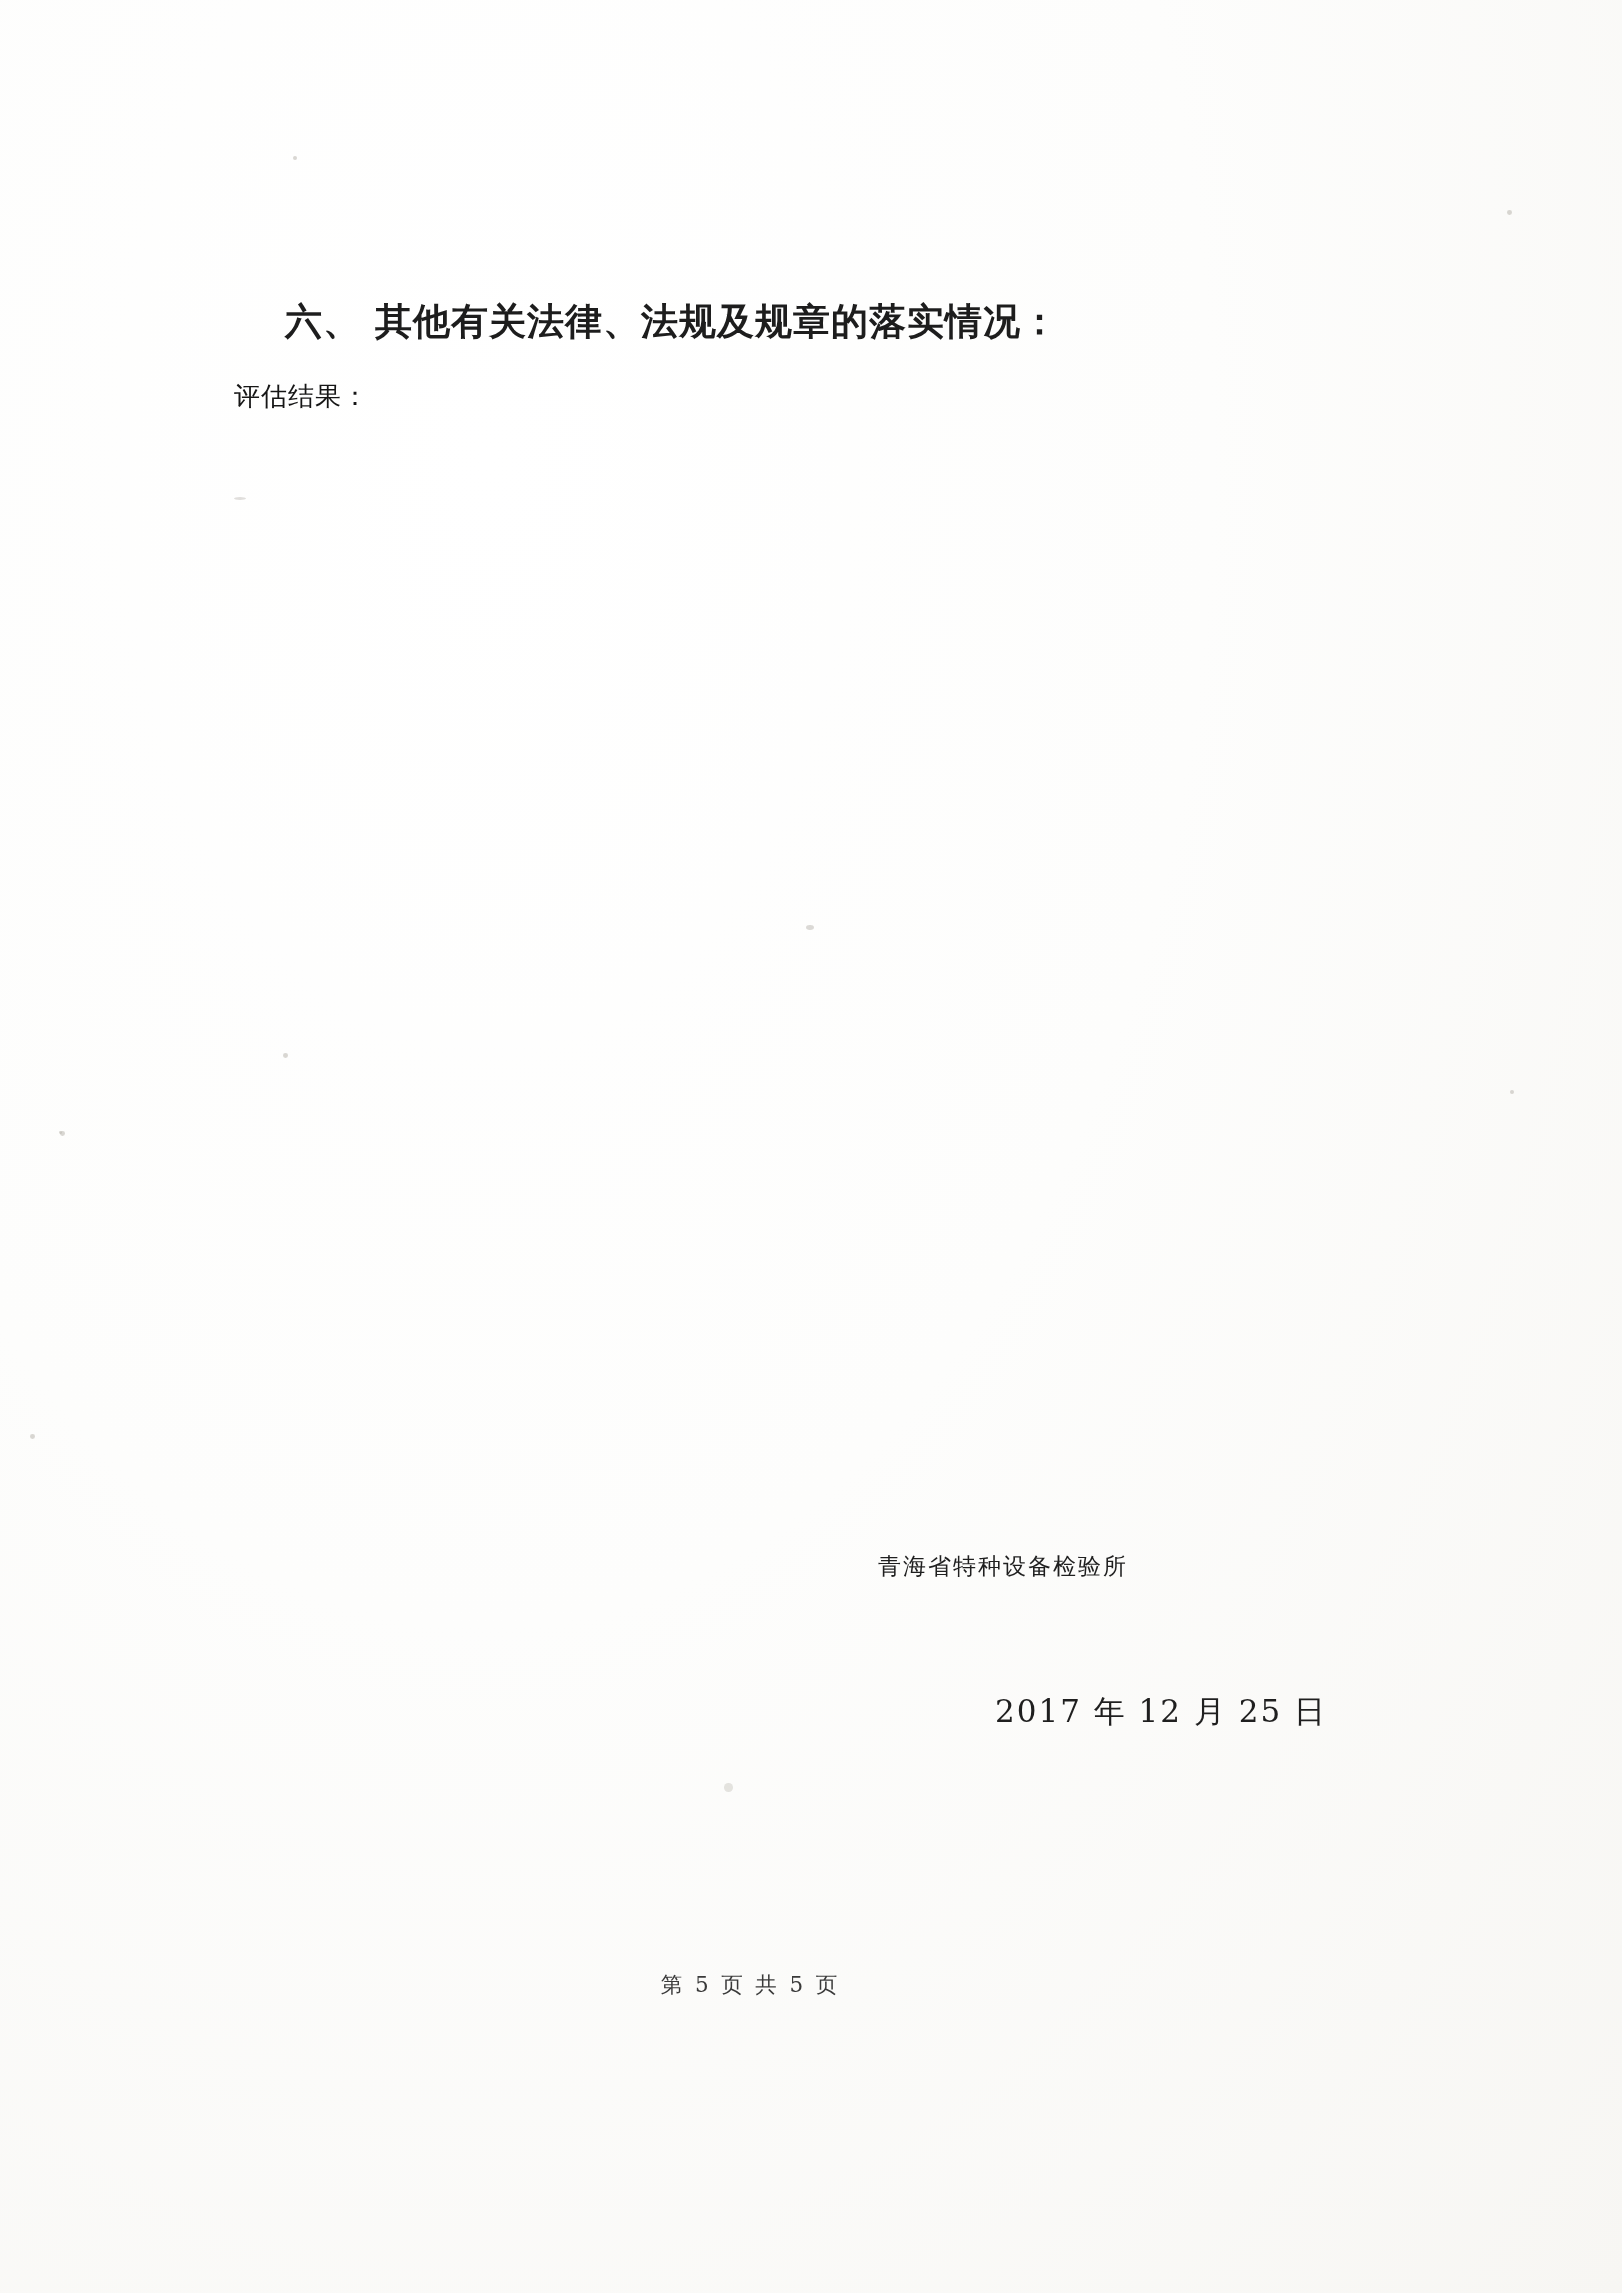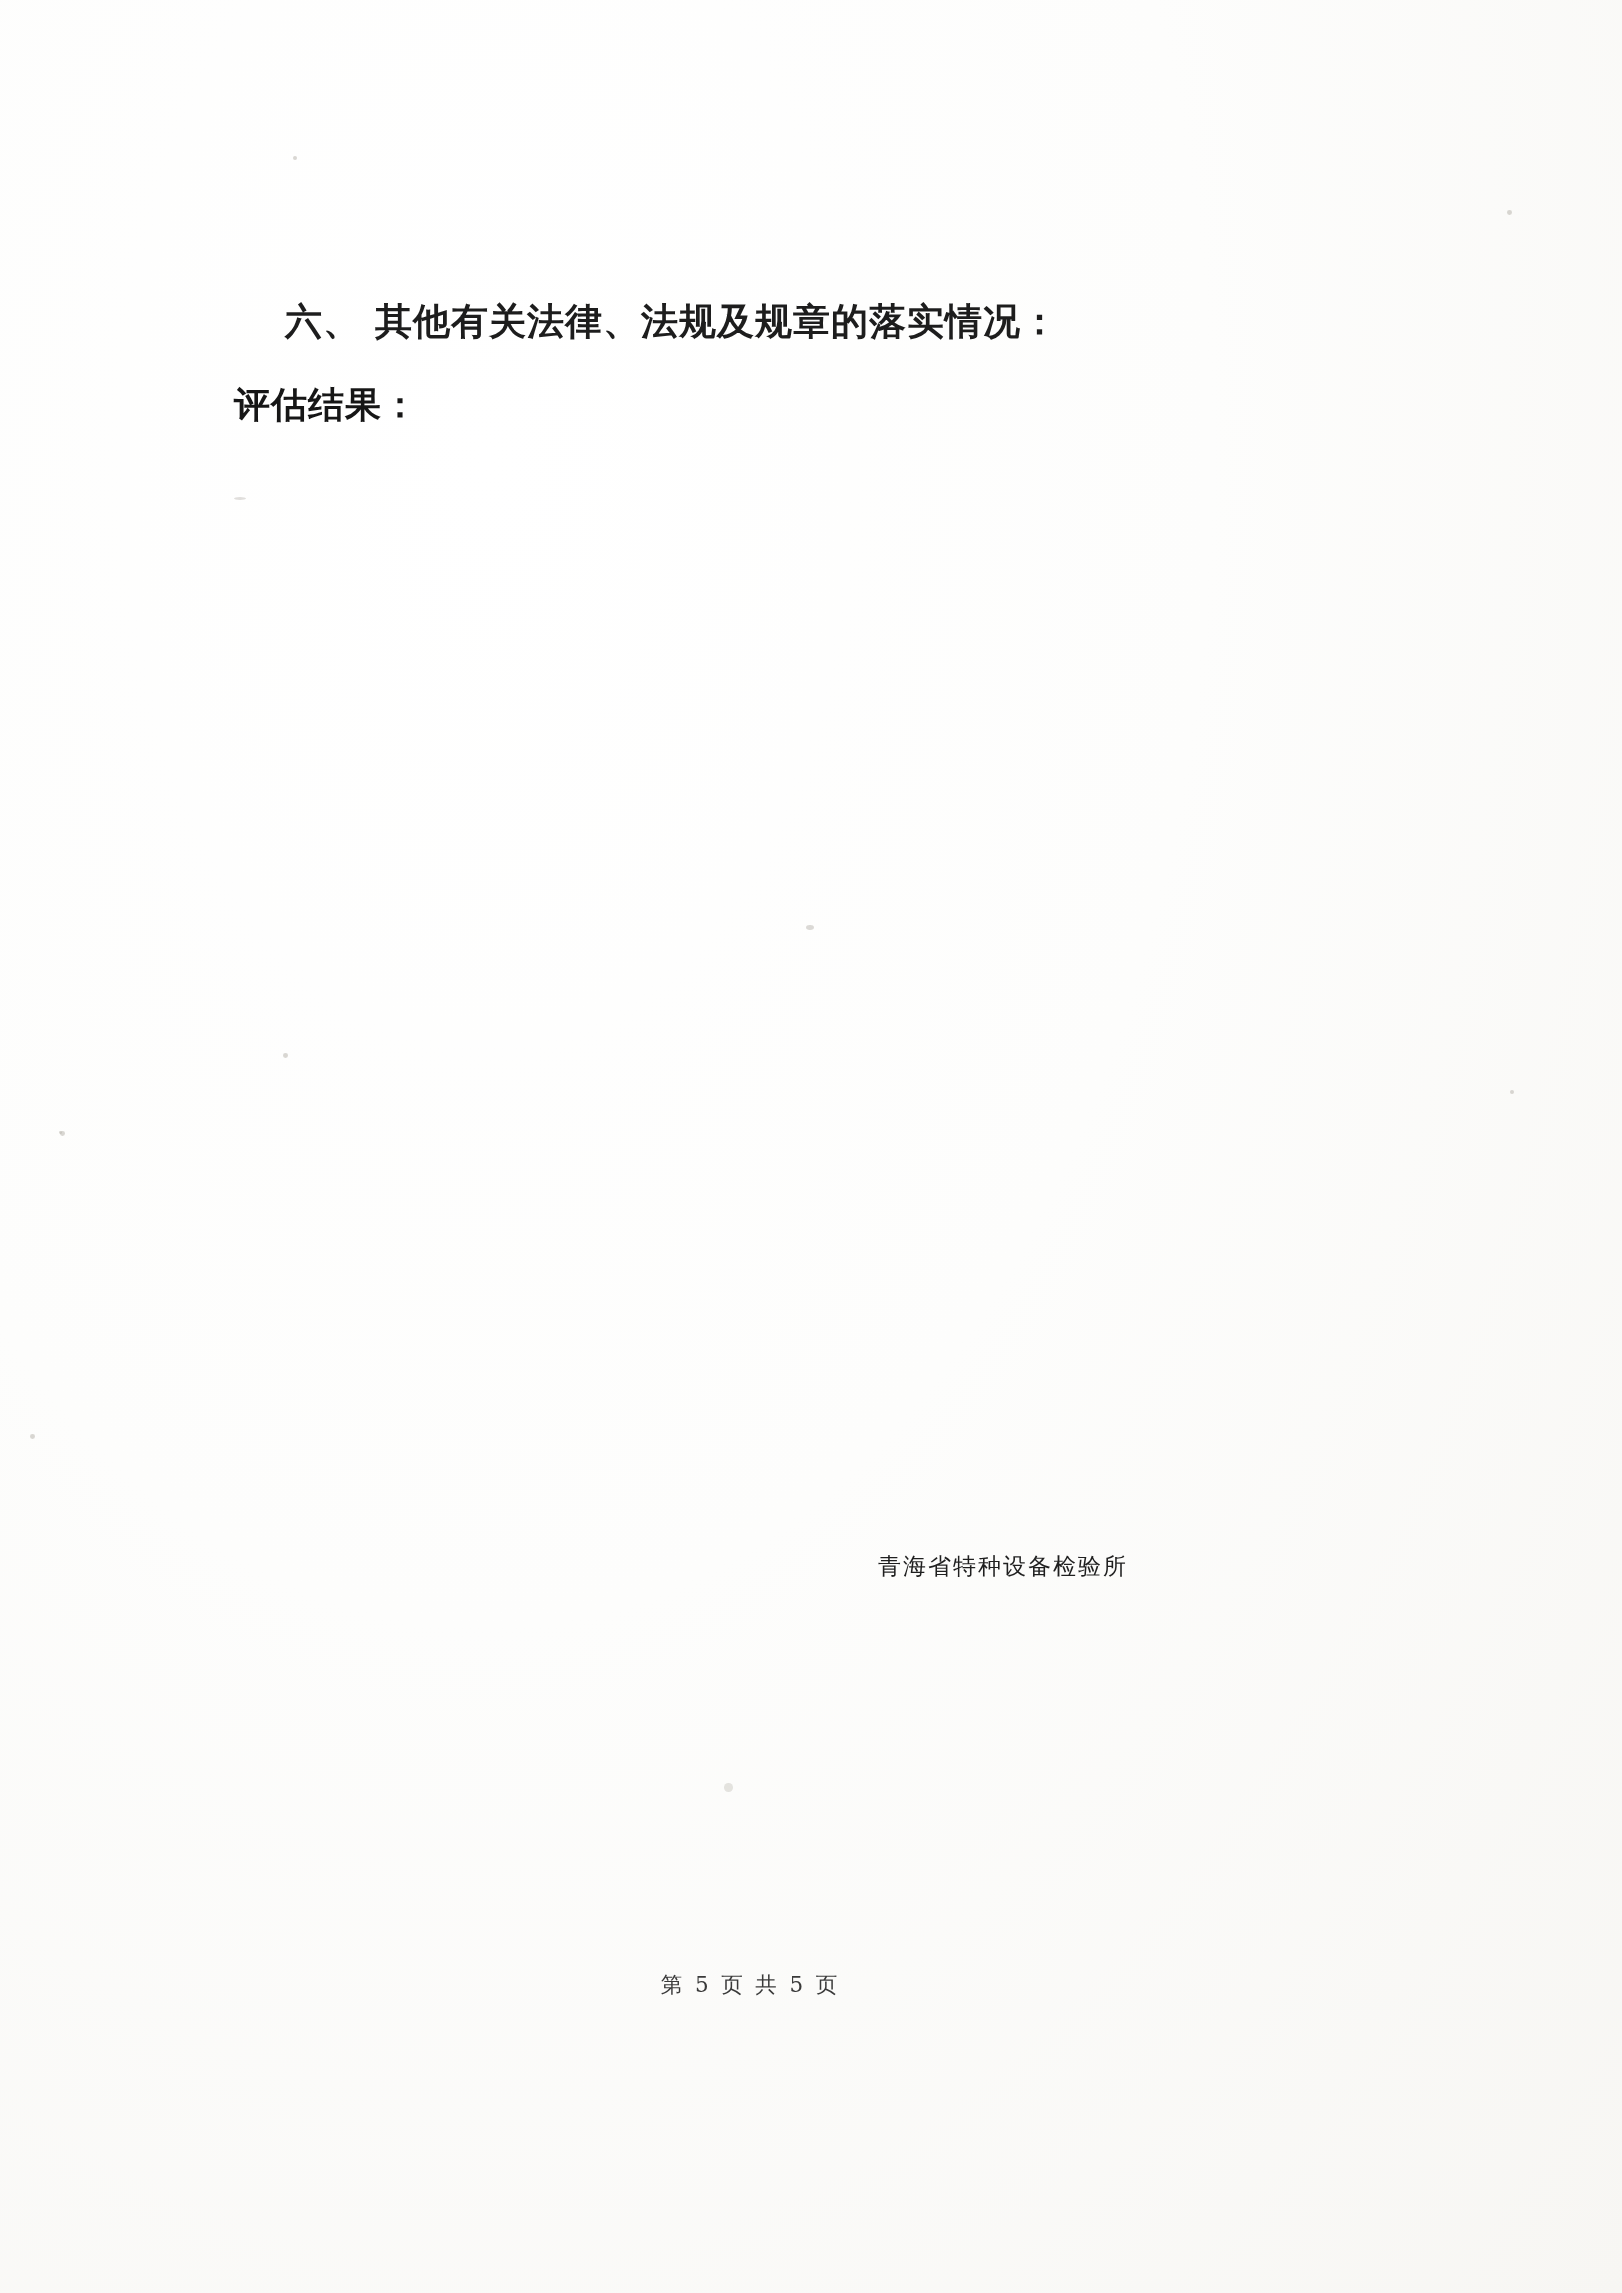--- a/index.html
+++ b/index.html
@@ -57,24 +57,24 @@
     letter-spacing: 1.2px;
     text-align: justify;
     text-justify: inter-ideograph;
     margin: 0 0 5.9px 0;
     text-indent: 70px;
     color: #232323;
     font-family: "DejaVu Serif", "Liberation Serif", serif;
   }
 
   .heading-result {
-    font-size: 36px;
+    font-size: 26px;
     line-height: 1.5;
     letter-spacing: 1px;
-    font-weight: 700;
+    font-weight: 400;
     margin: 27px 0 9.8px 0;
     color: #161616;
     font-family: "DejaVu Serif", "Liberation Serif", serif;
   }
 
   .signature-block {
     position: absolute;
     left: 878px;
     top: 1551px;
     width: 507px;
@@ -136,18 +136,19 @@
 
     <h2 class="heading-section">六、 其他有关法律、法规及规章的落实情况：</h2>
 
 
     <h3 class="heading-result">评估结果：</h3>
 
   </div>
 
   <div class="signature-block">
     <div class="sign-org">青海省特种设备检验所</div>
+    <div class="sign-date">2017 年 12 月 25 日</div>
   </div>
 
   <div class="footer">第 5 页 共 5 页</div>
 
 </div>
 
 
 </body></html>

